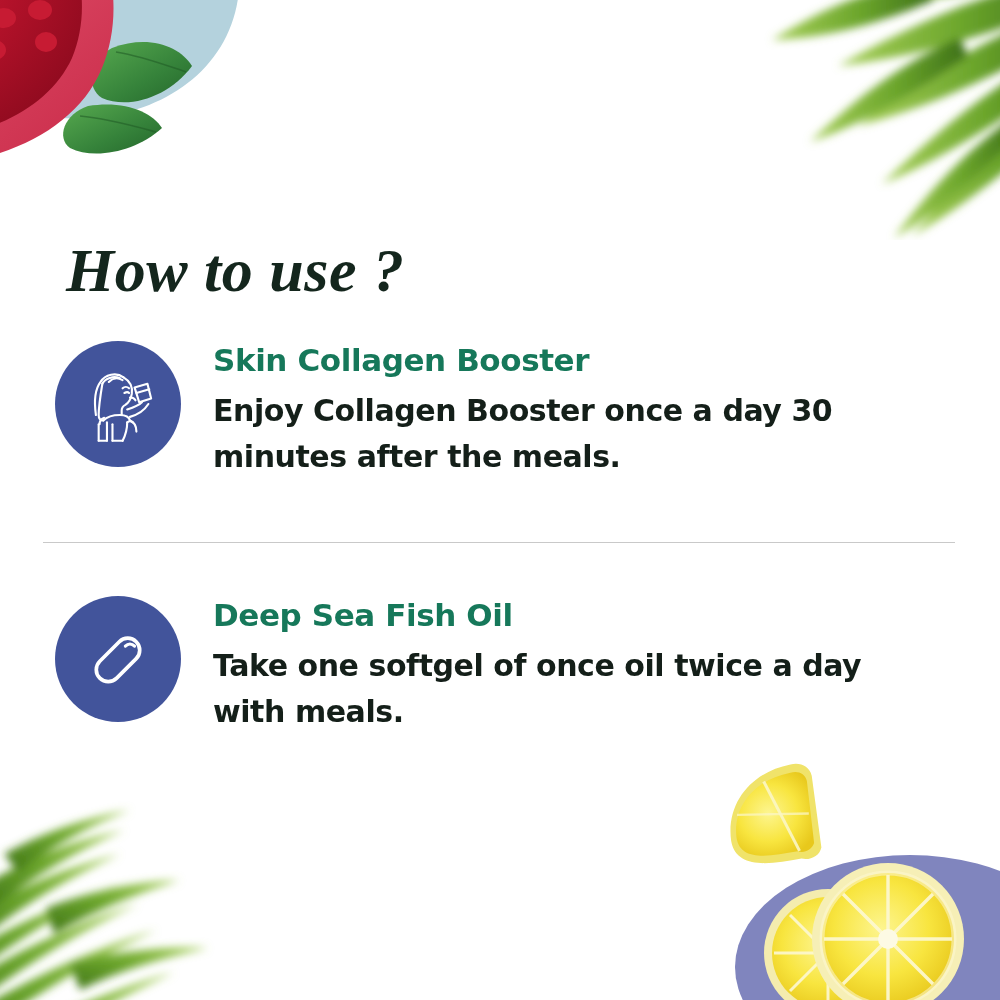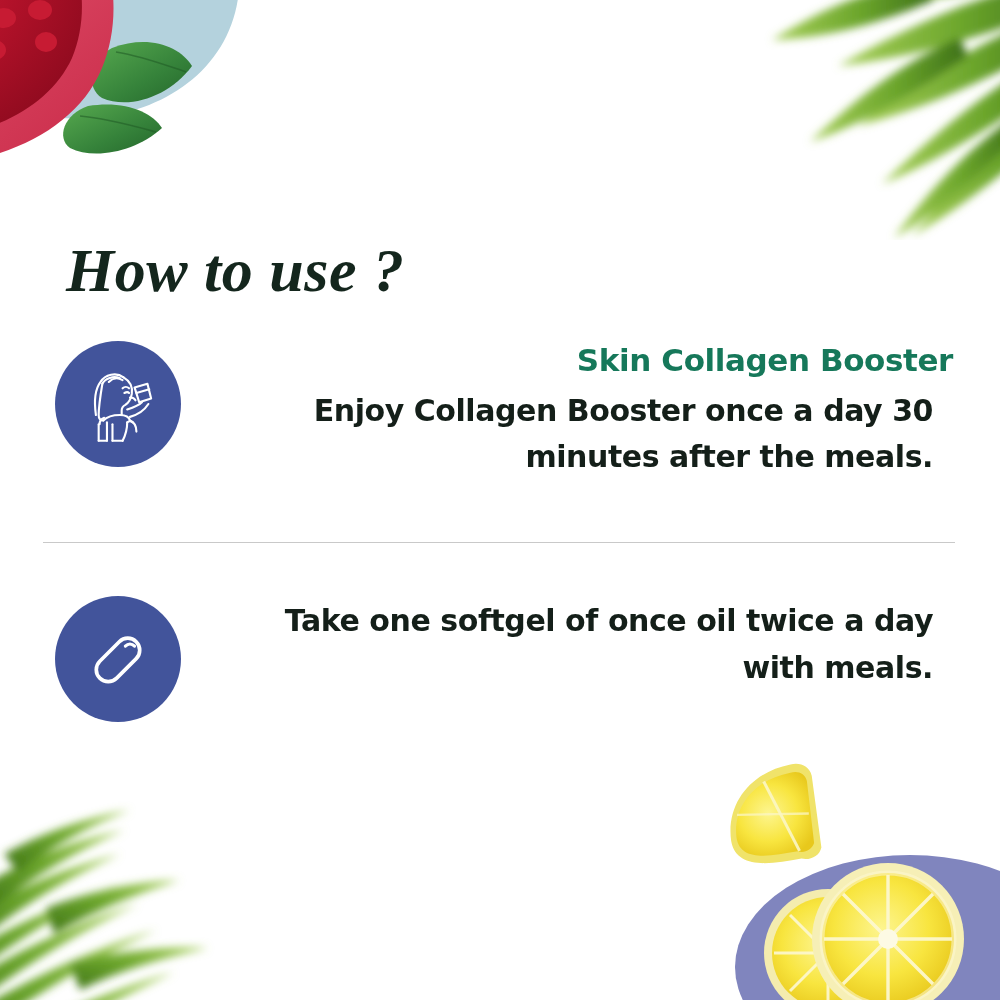--- a/index.html
+++ b/index.html
@@ -69,21 +69,20 @@
     align-items: center;
     justify-content: center;
   }
   .step-icon-wrap svg { display: block; }
 
   .step-text {
     flex: 1 1 auto;
     margin-left: 32px;
     padding-top: 2px;
     max-width: 740px;
-    text-align: right;
   }
   .step-title {
     font-family: "DejaVu Sans", sans-serif;
     font-weight: bold;
     font-size: 31px;
     line-height: 1.15;
     color: #16785a;
     letter-spacing: -0.4px;
     margin: 0 0 9px 0;
     white-space: nowrap;
@@ -406,17 +405,18 @@
   <div class="step" id="step-1">
     <div class="step-icon-wrap">
       <svg viewBox="0 0 100 100" width="92" height="92" aria-hidden="true">
         <g fill="none" stroke="#ffffff" stroke-width="4" stroke-linecap="round" stroke-linejoin="round">
           <rect x="22" y="38" width="56" height="26" rx="13" ry="13" transform="rotate(-45 50 51)"></rect>
           <path d="M58 36 C61 33 65 33 68 36" stroke-width="3.4"></path>
         </g>
       </svg>
     </div>
     <div class="step-text">
+      <p class="step-title">Deep Sea Fish Oil</p>
       <p class="step-body">Take one softgel of once oil twice a day with meals.</p>
     </div>
   </div>
 
 </div>
 
 </body></html>

